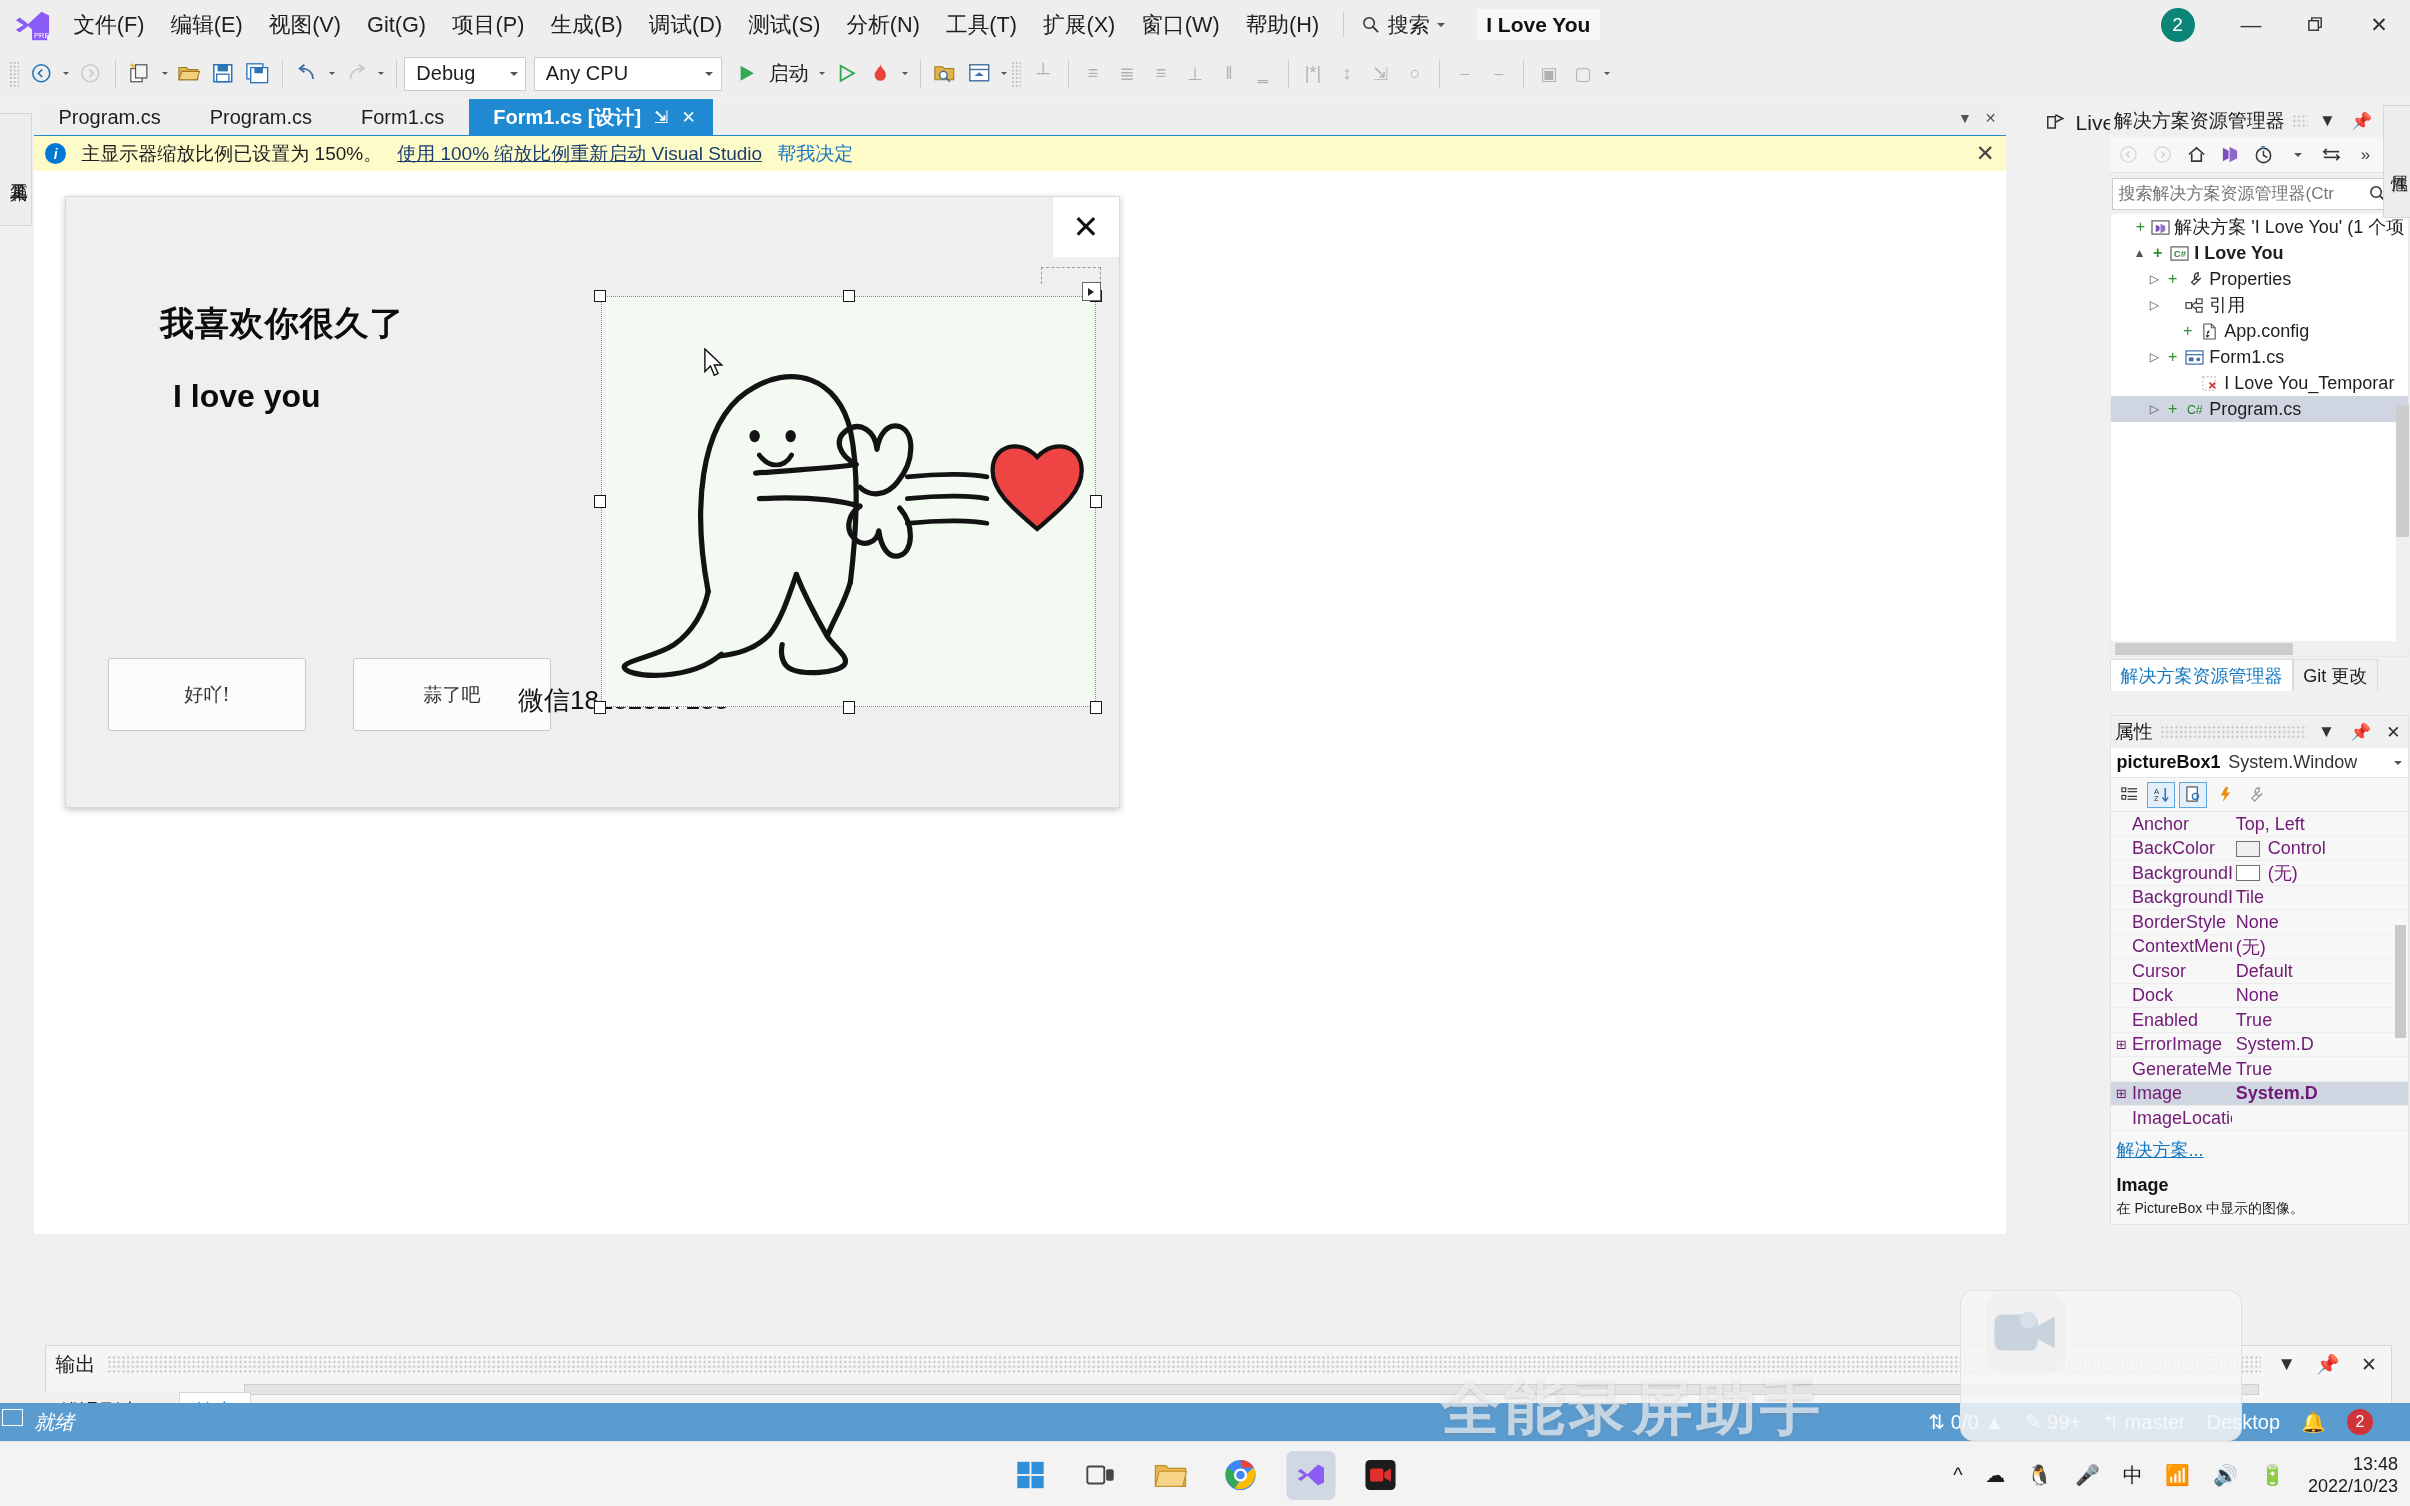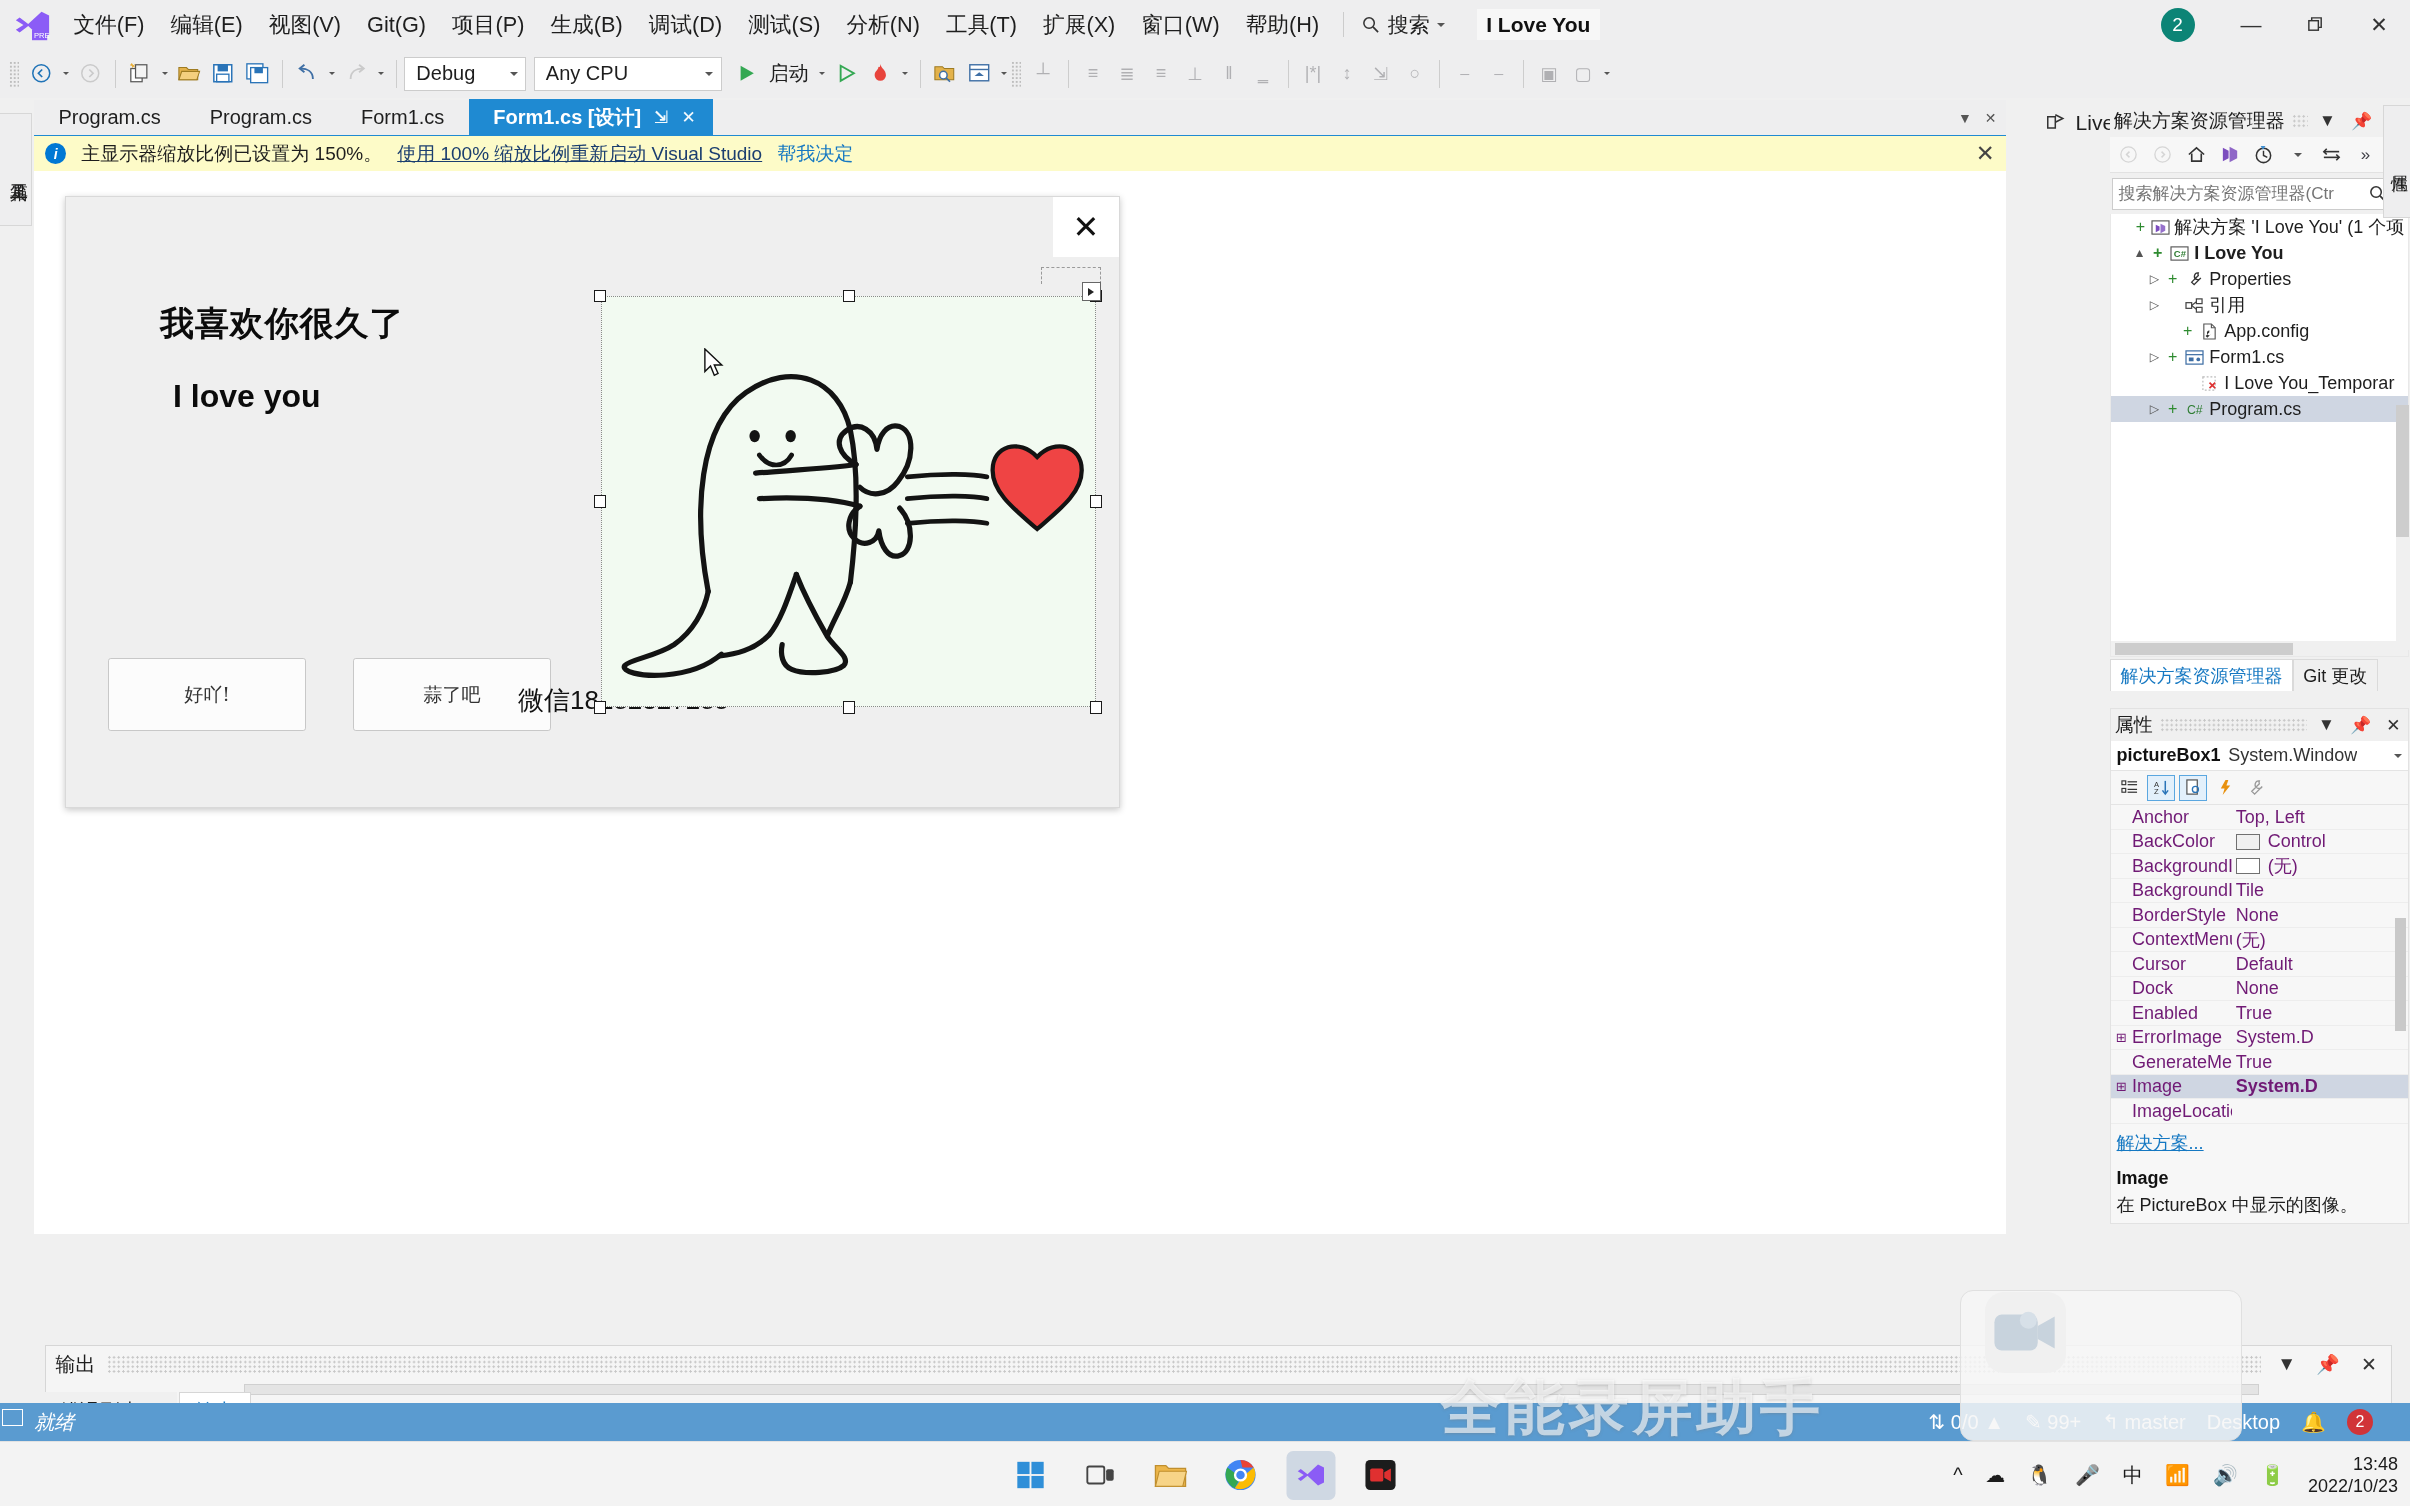--- a/index.html
+++ b/index.html
@@ -264,21 +264,21 @@
   .se-hthumb { height: 11.3px; width: 60%; background: #cdcdcd; margin-left: 3.8px; }
   .dock-tabs { display: flex; gap: 0; margin-top: 1.9px; }
   .dock-tab {
     height: 32px; padding: 0 9.4px; display: flex; align-items: center;
     font-size: 18px; color: #1578c2; background: #ffffff;
     border: 0.9px solid #dadada; border-bottom: none;
   }
   .dock-tab.plain { color: #1e1e1e; background: #f0f0f0; }
 
   
-  .props { margin-top: 17px; background: #f7f7f7; border: 0.9px solid #e2e2e2; }
+  .props { margin-top: 24px; background: #f7f7f7; border: 0.9px solid #e2e2e2; }
   .props-obj {
     height: 30px; display: flex; align-items: center; gap: 7.5px;
     padding: 0 5.6px; background: #fff; border-bottom: 0.9px solid #e4e4e4;
     font-size: 18px;
   }
   .props-obj .nm { font-weight: bold; color: #111; }
   .props-obj .ty { color: #333; white-space: nowrap; overflow: hidden; }
   .props-tb {
     height: 34px; display: flex; align-items: center; gap: 3.8px; padding: 0 4.7px;
     border-bottom: 0.9px solid #e4e4e4;
@@ -297,21 +297,21 @@
     overflow: hidden; white-space: nowrap; padding-left: 3.8px; }
   .swatch { width: 24.5px; height: 16px; background: #f0f0f0;
     border: 0.9px solid #707070; }
   .props-scroll {
     position: absolute; right: 1.9px; width: 11.3px; background: #c9c9c9;
   }
   .props-link { font-size: 18px; color: #1578c2; text-decoration: underline;
     padding: 7.5px 5.6px; }
   .props-help { padding: 5.6px; }
   .props-help .h { font-size: 18px; font-weight: bold; color: #111; }
-  .props-help .d { font-size: 18px; color: #1e1e1e; margin-top: 3.8px; }
+  .props-help .d { font-size: 14px; color: #1e1e1e; margin-top: 3.8px; }
 
   
   .rvtab {
     position: absolute; right: 0; width: 28px;
     background: #eeeeef; border: 0.9px solid #d7d7d7; border-right: none;
     writing-mode: vertical-rl; font-size: 17px; color: #1e1e1e;
     text-align: center; padding: 7.5px 0;
   }
 
   

